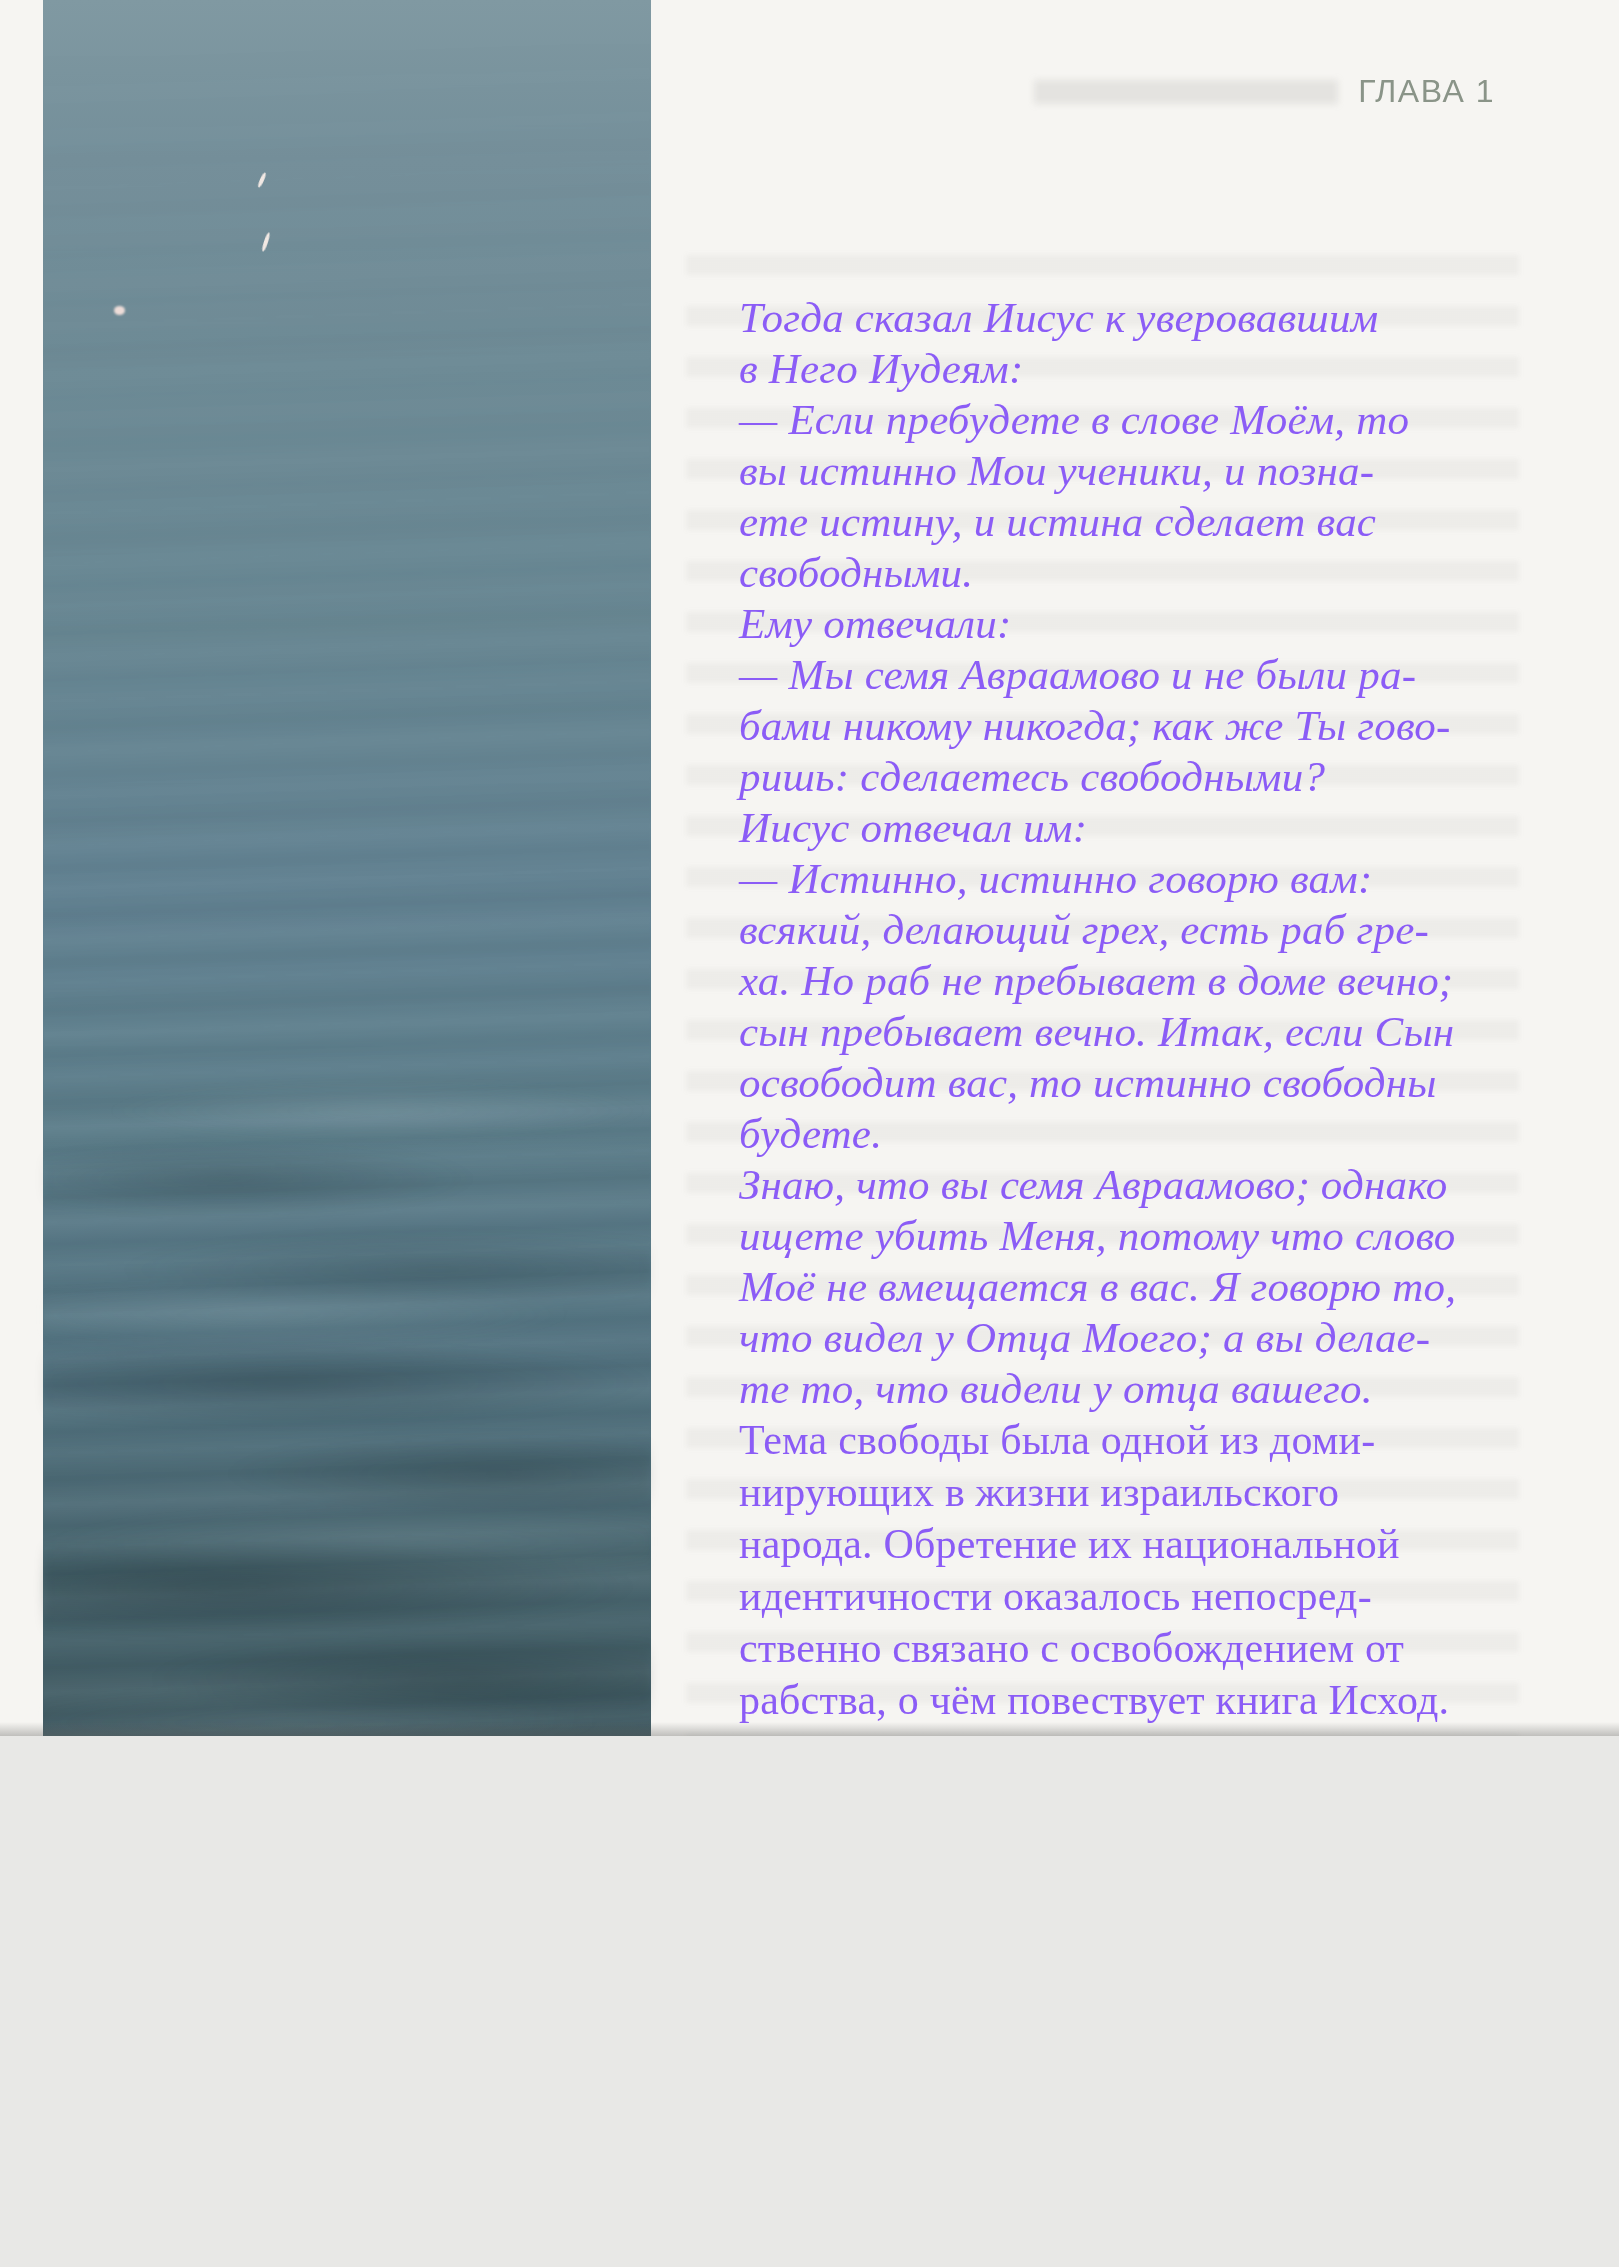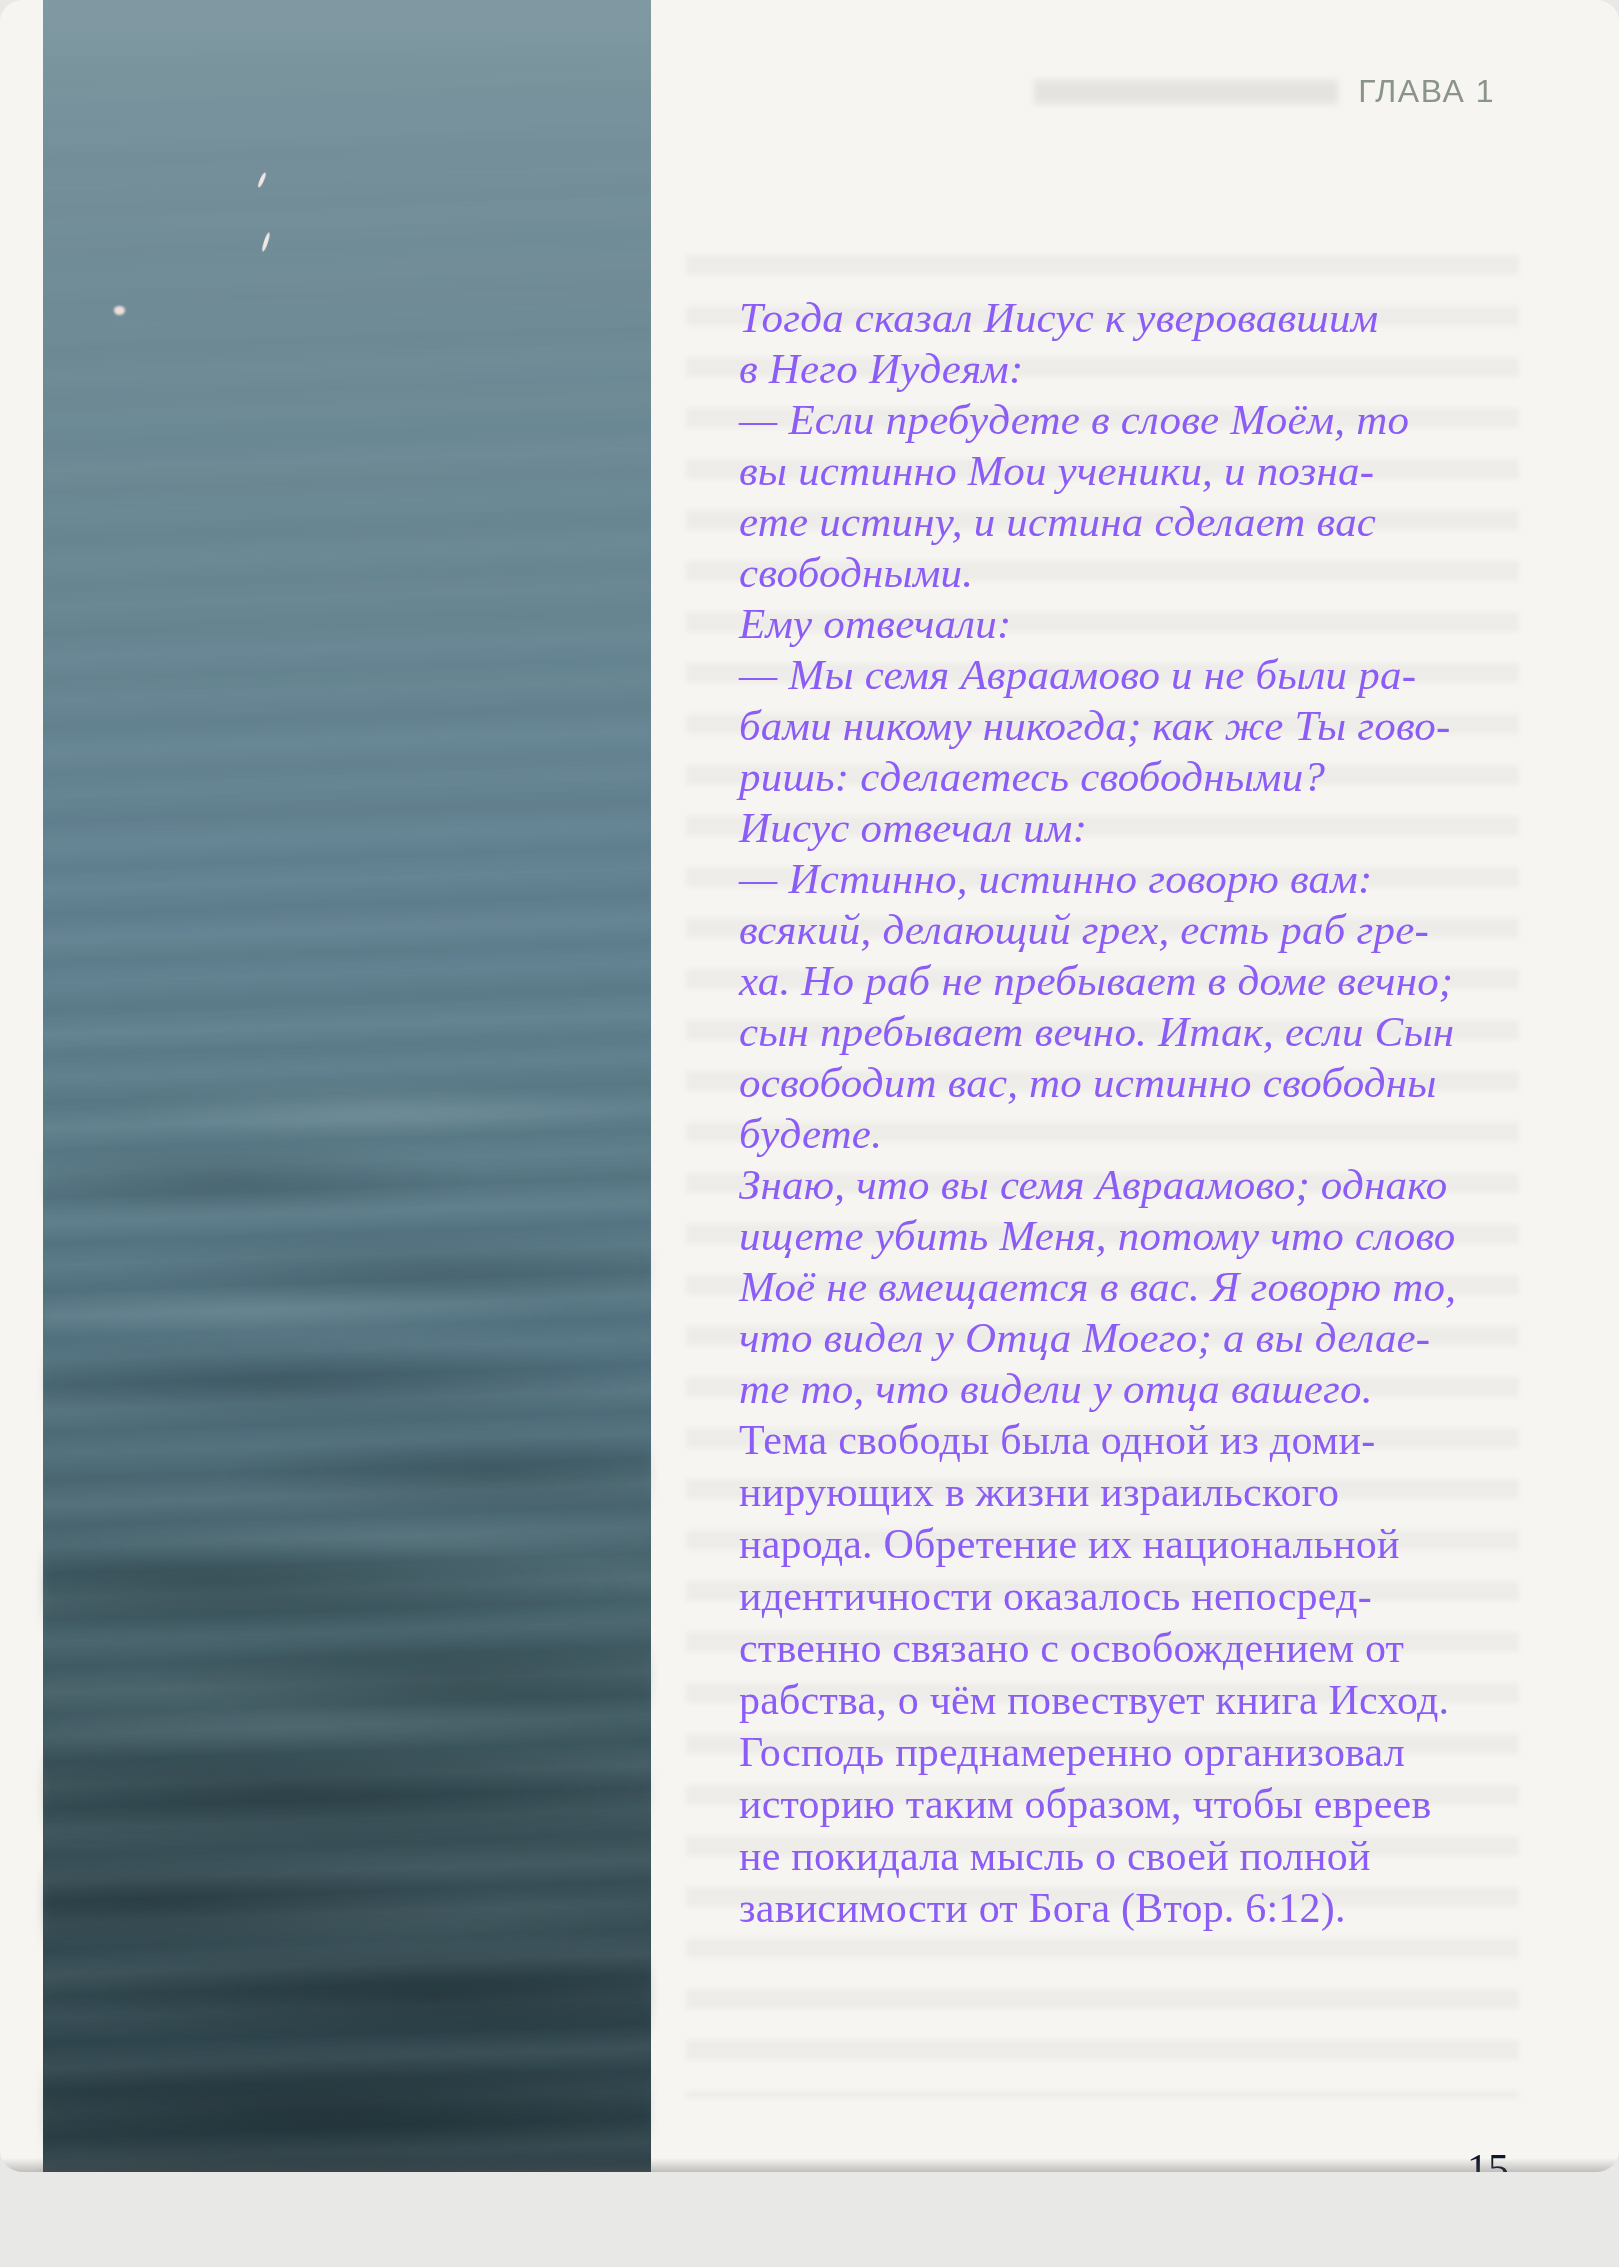--- a/index.html
+++ b/index.html
@@ -1,22 +1,21 @@
 <!DOCTYPE html>
 <html><head>
 <meta charset="utf-8">
 <style>
   html,body{margin:0;padding:0;background:#e8e8e6;}
   .page{
     position:relative;
-    width:1619px;height:2172px;
+    width:1619px;height:1736px;
     background:#f6f5f2;
     overflow:hidden;
     font-family:"Liberation Serif", serif;
-    border-radius:22px;
   }
 
   
   .photo{
     position:absolute;left:43px;top:0;width:608px;height:2267px;
     background:linear-gradient(to bottom,
       #8099a2 0%,
       #75909b 7%,
       #6e8b96 16%,
       #688793 28%,

